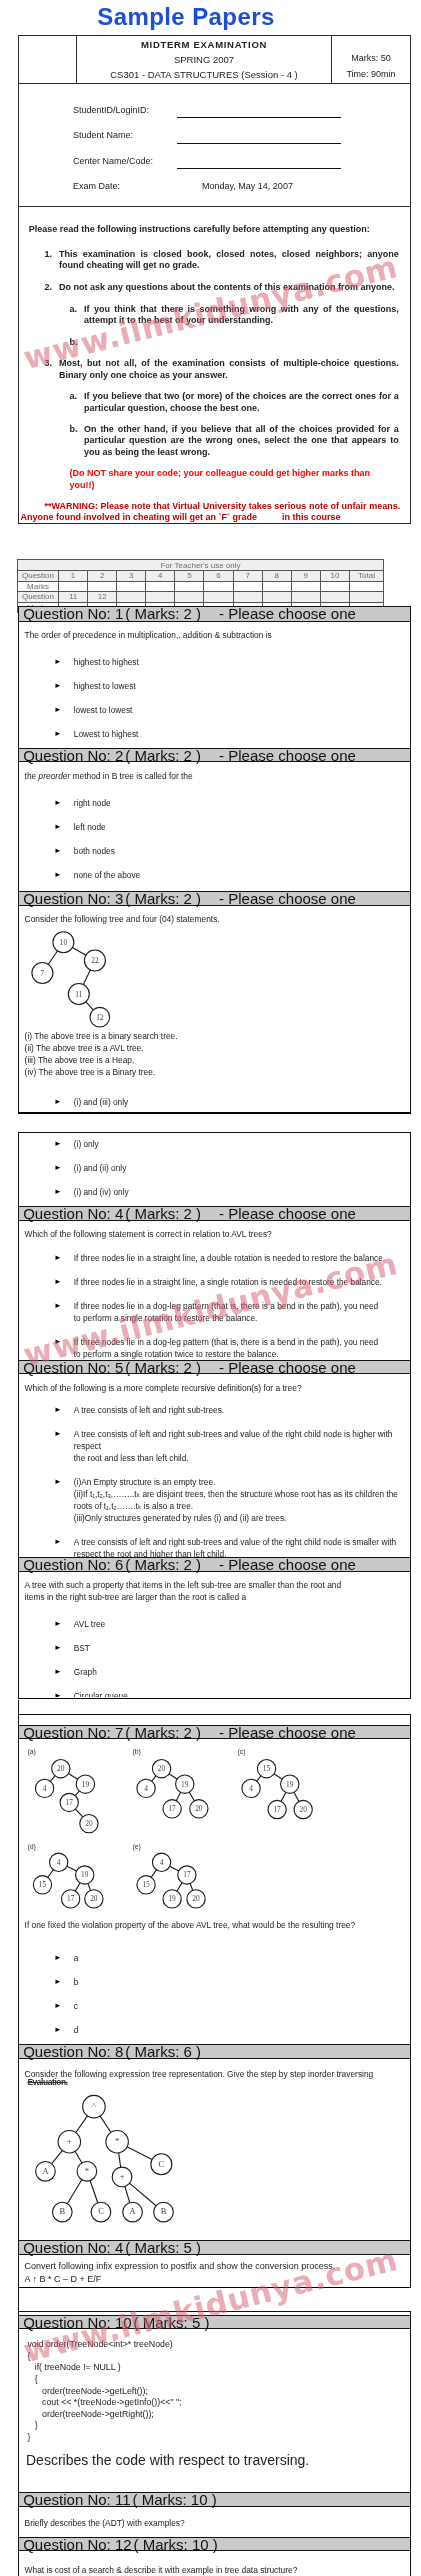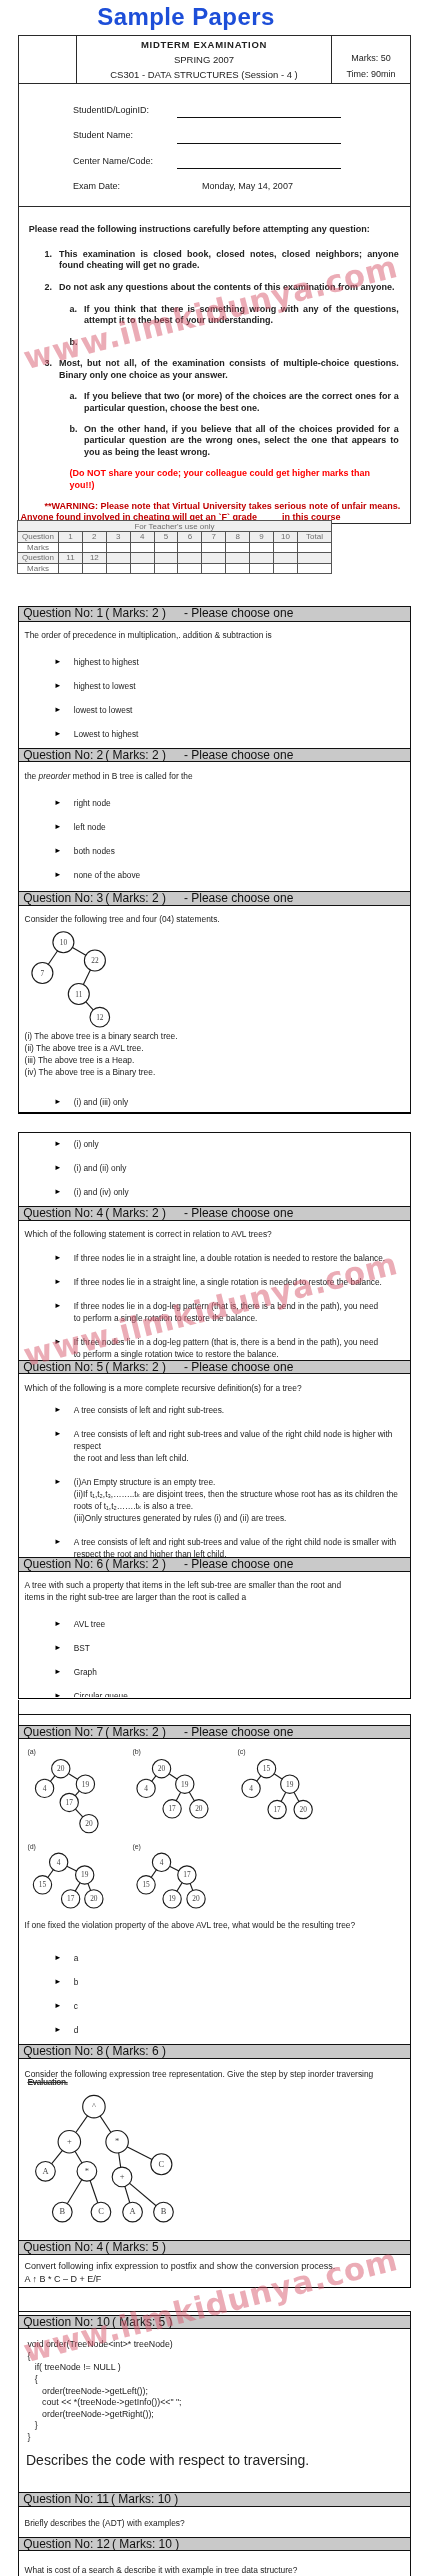--- a/index.html
+++ b/index.html
@@ -29,21 +29,21 @@
     font-weight:bold; font-size:9px; line-height:11.2px; overflow:hidden; }
   .instr-head { padding-left:8.4px; margin-bottom:14px; }
   .item { display:flex; margin-bottom:10.5px; }
   .inum { width:14.7px; margin-left:24px; flex:none; }
   .itext { flex:1; text-align:justify; padding-right:1.4px; }
   .subitem .inum { margin-left:49px; }
   .note { color:#ff0000; margin:2.8px 0 9.8px 49px; padding-right:2.8px; }
   .warn { color:#c00000; text-align:justify; text-indent:24px; white-space:pre-wrap; }
 
   
-  .teacher { position:absolute; top:520px; left:17px; width:315px; }
+  .teacher { position:absolute; top:559px; left:17px; width:367px; }
   .teacher table { border-collapse:collapse; width:100%; table-layout:fixed;
     border:1.4px solid #222; }
   .teacher td { border:0.7px solid #555; font-size:8px; color:#6e6e6e;
     text-align:center; height:10.5px; padding:0 1.4px; overflow:hidden; }
   .teacher .cap td { background:#efefef; height:11.2px; }
   .teacher .qrow td { background:#efefef; }
   .teacher .mrow td { background:#fff; }
   .teacher col.lab { width:41px; } .teacher col.tot { width:34px; }
 
   
@@ -51,21 +51,21 @@
     overflow:hidden; background:transparent; }
   #box1 { top:606px; height:508px; border-bottom:2.1px solid #000; }
   #box2 { top:1132px; height:567px; border-bottom:1.4px solid #000; }
   #box3 { top:1714px; height:574px; border-bottom:1.4px solid #000; }
   #box4 { top:2311px; height:293px; border-bottom:none; }
   .gapline { position:absolute; left:18px; width:0; border-left:1.1px solid #111; }
   #gap2 { top:1700px; height:14px; }
   #gap3 { top:2288px; height:22.5px; }
 
   .qheader { background:#c9c9c9; border-top:0.7px solid #111; border-bottom:0.7px solid #111;
-    height:14.7px; line-height:13.3px; padding-left:4.2px; font-size:12px; color:#111;
+    height:14.7px; line-height:13.3px; padding-left:4.2px; font-size:15px; color:#111;
     display:flex; }
   .qheader.first { border-top:none; }
   .qheader .qmarks { margin-left:2px; }
   .qheader .qchoose { margin-left:18px; }
 
   .qbody { padding:8.4px 5.6px 4.2px 5.6px; font-size:8.4px; line-height:11.2px; overflow:hidden; position:relative; }
   .qtext { margin-bottom:14.7px; white-space:pre-line; }
   .qtext .it { font-style:italic; }
   .opt { display:flex; margin-bottom:12px; padding-left:29.5px; }
   .arrow { width:19.7px; flex:none; font-size:7.7px; color:#000; }

